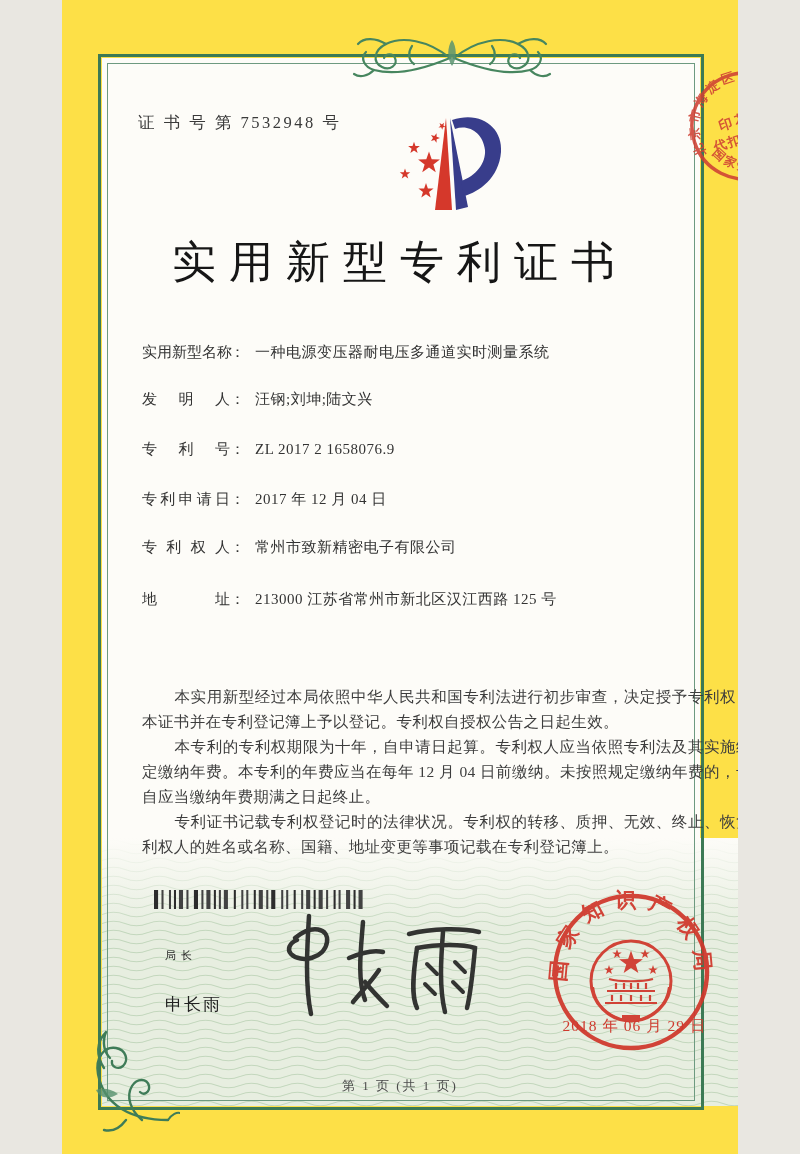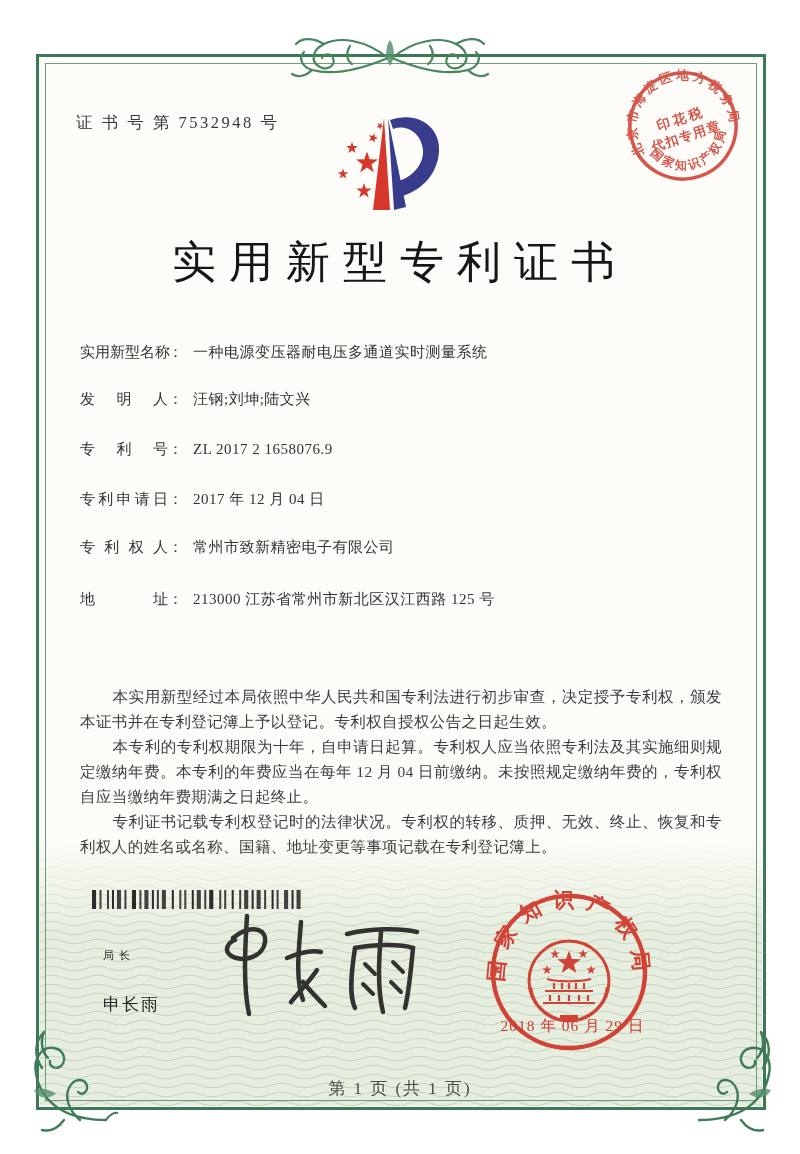--- a/index.html
+++ b/index.html
@@ -1,16 +1,16 @@
 <!DOCTYPE html>
 <html><head>
 <meta charset="utf-8">
 <style>
   html,body{margin:0;padding:0;background:#e9e7e1;}
-  .page{position:relative;width:800px;height:1154px;margin:0 auto;background:#ffffff;overflow:hidden;
+  .page{position:relative;width:676px;height:1154px;margin:0 auto;background:#fde047;overflow:hidden;
         font-family:"Liberation Serif","DejaVu Serif",serif;}
   .interior{position:absolute;left:40px;top:58px;right:38px;bottom:48px;background:#fdfcf8;}
   .waveband{position:absolute;left:40px;top:838px;width:722px;height:268px;}
   .fadeband{position:absolute;left:40px;top:838px;width:722px;height:90px;
             background:linear-gradient(#fdfcf8,rgba(253,252,248,0));}
   .frame-outer{position:absolute;left:36px;top:54px;right:34px;bottom:44px;border:3.5px solid #3c7a55;}
   .frame-inner{position:absolute;left:45px;top:63px;right:43px;bottom:53px;border:1px solid #6d9a80;}
   .cert-number{position:absolute;left:76px;top:112px;font-size:16.5px;letter-spacing:2.5px;color:#3a3a3a;}
   .logo{position:absolute;left:333px;top:106px;}
   .stamp{position:absolute;left:621px;top:64px;}
@@ -24,21 +24,21 @@
   .grantcol .lbl{width:96px;}
   .paras{position:absolute;left:80px;width:642px;top:684px;color:#3d3d3d;}
   .paras p{margin:0;font-size:15.5px;line-height:25px;text-align:justify;text-indent:2.1em;letter-spacing:0.4px;}
   .barcode{position:absolute;left:92px;top:890px;}
   .director-title{position:absolute;left:103px;top:948px;font-size:11px;letter-spacing:5px;color:#222;}
   .director-name{position:absolute;left:103px;top:993px;font-size:17px;letter-spacing:2px;color:#222;}
   .signature{position:absolute;left:205px;top:908px;}
   .seal{position:absolute;left:484px;top:887px;}
   .seal-date{position:absolute;left:480px;top:1016px;width:185px;text-align:center;font-size:15.5px;
              letter-spacing:1px;color:#cf3a2e;white-space:nowrap;}
-  .footer{position:absolute;left:0;right:0;top:1077px;text-align:center;font-size:17px;
+  .footer{position:absolute;left:0;right:0;top:1077px;text-align:center;font-size:13px;
           letter-spacing:2px;color:#4b4b4b;}
   .ornament-top{position:absolute;left:268px;top:32px;}
   .corner-left{position:absolute;left:18px;top:1024px;}
   .corner-right{position:absolute;left:687px;top:1024px;}
   svg text{font-family:"Liberation Serif","DejaVu Serif",serif;}
 </style>
 </head>
 <body>
 
 <div class="page">

